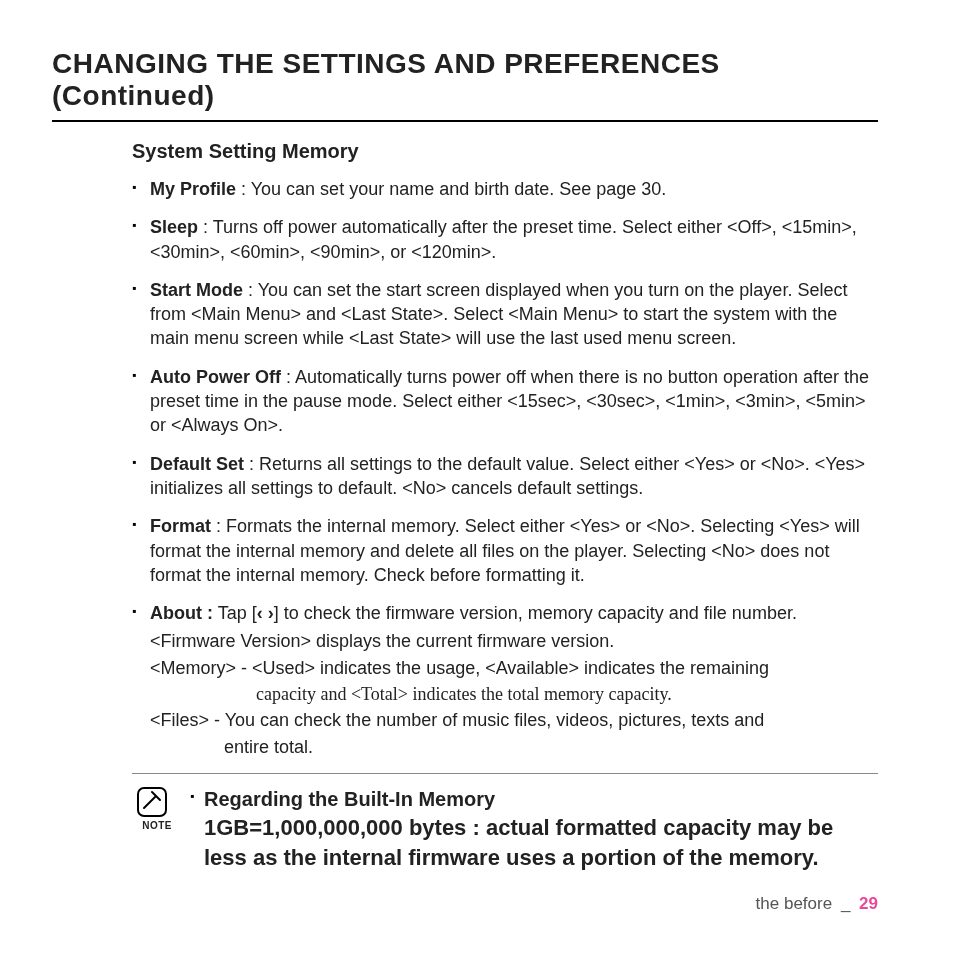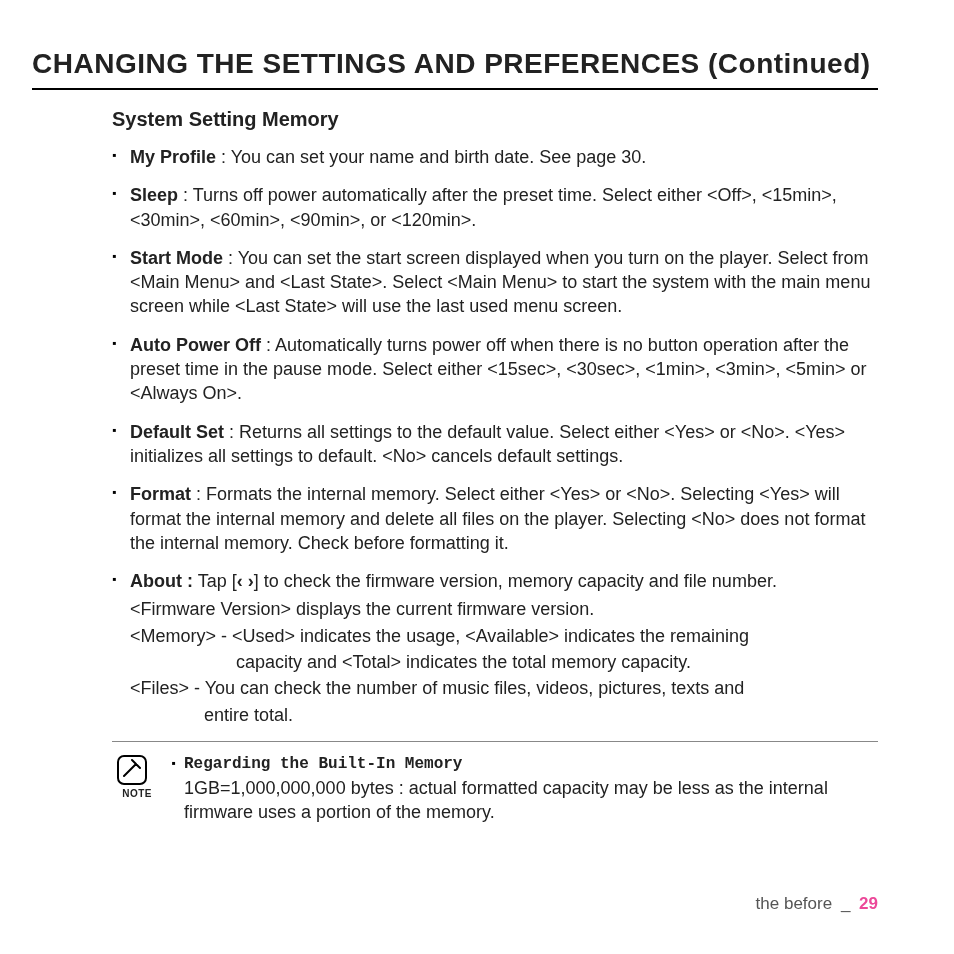--- a/index.html
+++ b/index.html
@@ -1,37 +1,37 @@
 <!DOCTYPE html>
 <html><head>
 <meta charset="utf-8">
 <style>
   * { box-sizing: border-box; margin: 0; padding: 0; }
   html, body { width: 954px; height: 954px; background: #fff; font-family: Arial, Helvetica, sans-serif; color: #222; }
-  .page { width: 954px; height: 954px; padding: 48px 76px 40px 32px; position: relative; }
+  .page { width: 954px; height: 954px; padding: 48px 76px 40px 52px; position: relative; }
   .page-title { font-size: 28px; font-weight: bold; letter-spacing: 0.5px; border-bottom: 2px solid #000; padding-bottom: 8px; margin-bottom: 18px; }
   .content { padding-left: 80px; }
   .subhead { font-size: 20px; font-weight: bold; margin-bottom: 14px; }
   ul.opts { list-style: none; }
   ul.opts > li { position: relative; padding-left: 18px; font-size: 18px; line-height: 1.35; margin-bottom: 14px; text-align: left; }
   ul.opts > li::before { content: "\25AA"; position: absolute; left: 0; top: 2px; font-size: 12px; color: #000; }
   .opt-title { font-weight: bold; }
   .about-sub { margin-top: 4px; }
   .about-sub .row { font-size: 18px; line-height: 1.35; margin-top: 2px; }
-  .about-sub .indent { padding-left: 106px; }
+  .about-sub .indent { padding-left: 106px; font-family: Liberation Serif, serif; }
   .about-sub .indent2 { padding-left: 74px; }
   .divider { border: none; border-top: 1px solid #888; margin: 10px 0 12px 0; }
   .note-block { position: relative; padding-left: 58px; min-height: 50px; }
   .note-icon { position: absolute; left: 0; top: 0; width: 40px; text-align: right; }
   .note-icon svg { display: block; margin: 0 auto; }
   .note-icon-label { font-size: 10px; font-weight: bold; letter-spacing: 0.5px; margin-top: 2px; }
-  .note-item { position: relative; padding-left: 14px; font-size: 16px; line-height: 1.35; font-family: Liberation Mono, monospace; }
+  .note-item { position: relative; padding-left: 14px; font-size: 20px; line-height: 1.35; }
   .note-item::before { content: "\25AA"; position: absolute; left: 0; top: 2px; font-size: 12px; color: #000; }
   .note-title { font-weight: bold; }
-  .note-body { font-size: 18px; line-height: 1.35; padding-left: 14px; }
+  .note-body { font-size: 22px; line-height: 1.35; padding-left: 14px; font-weight: bold; }
   .footer { position: absolute; right: 76px; bottom: 40px; font-size: 17px; color: #555; }
   .footer .sep { margin: 0 4px; }
   .footer .pg { font-weight: bold; color: #ec4899; }
   .nav-glyph { font-family: Arial, sans-serif; font-weight: bold; }
 </style>
 </head>
 <body>
 
 <div class="page">
 

